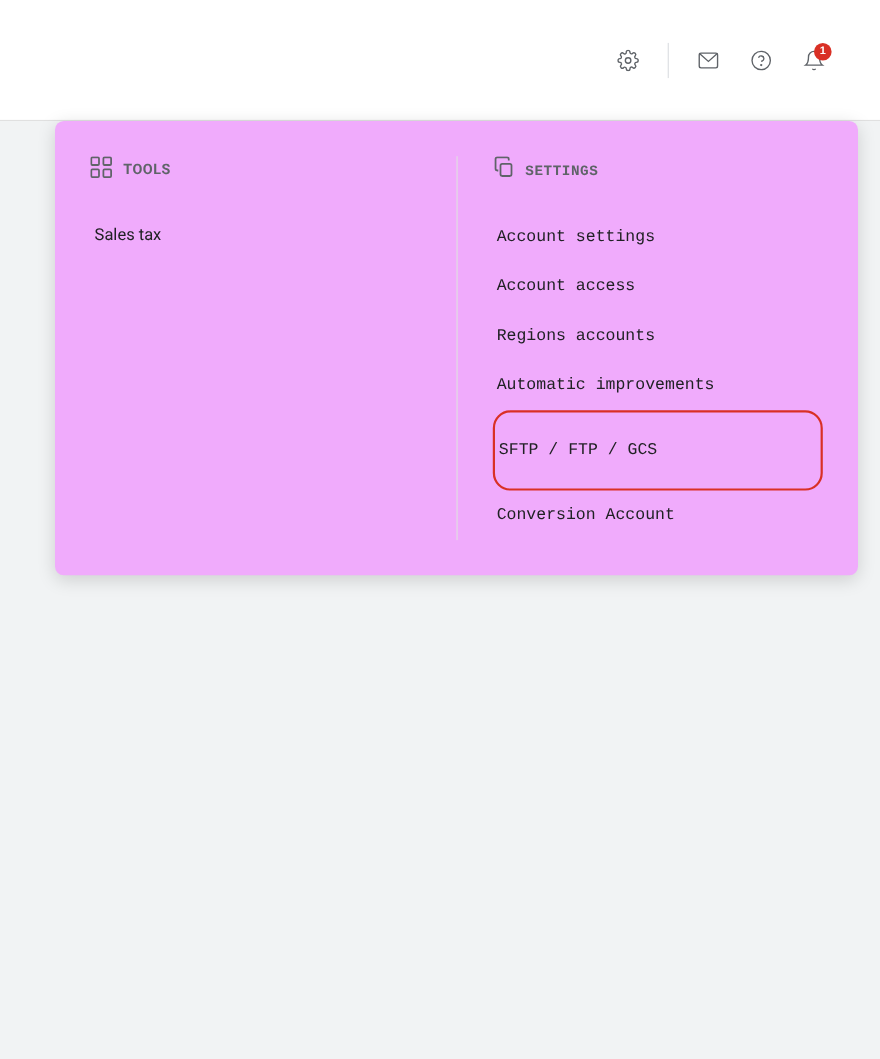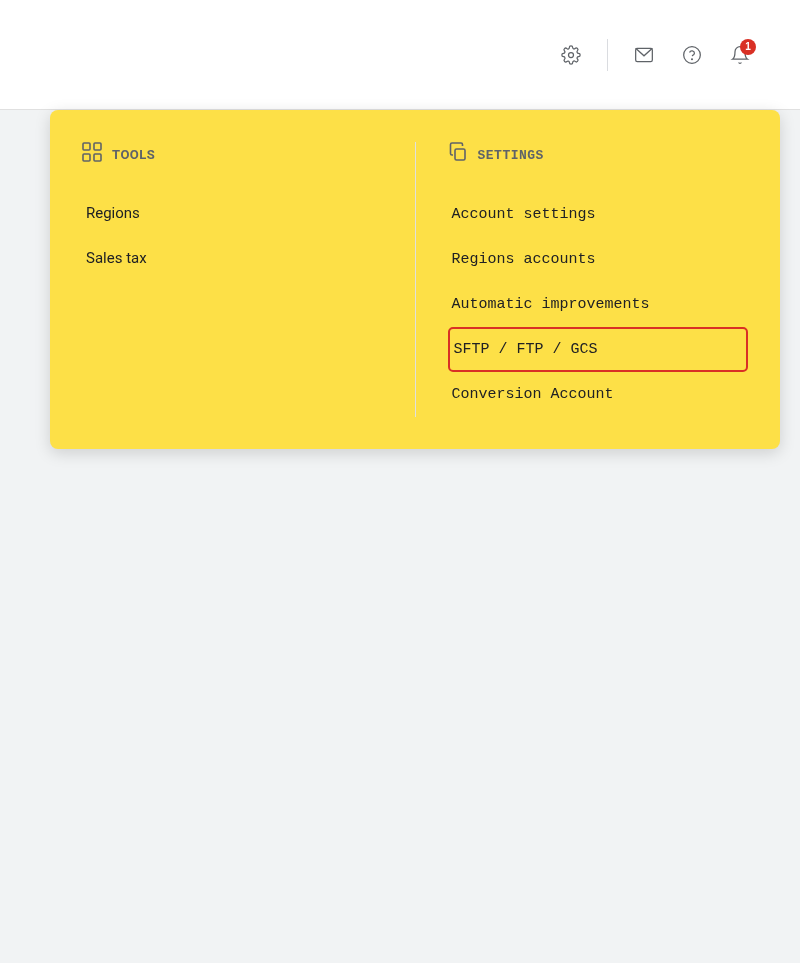--- a/index.html
+++ b/index.html
@@ -75,21 +75,21 @@
       align-items: center;
       justify-content: center;
     }
 
     
     .dropdown-panel {
       position: absolute;
       top: 110px;
       left: 50px;
       width: 730px;
-      background-color: #fde047;
+      background-color: #f0abfc;
       border-radius: 8px;
       box-shadow: 0 4px 16px rgba(0,0,0,0.15);
       display: flex;
       padding: 32px 0 32px 0;
       z-index: 10;
     }
 
     .tools-column {
       flex: 1;
       padding: 0 32px;
@@ -128,22 +128,22 @@
       font-size: 15px;
       color: #202124;
       cursor: pointer;
       border-radius: 4px;
       text-decoration: none;
       line-height: 1.4;
     }
 
     .menu-item.highlighted {
       border: 2px solid #d93025;
-      padding: 10px 4px;
-      border-radius: 5px;
+      padding: 24px 4px;
+      border-radius: 16px;
       color: #202124;
     }
 
     
     .icon-svg {
       width: 20px;
       height: 20px;
       fill: none;
       stroke: currentColor;
       stroke-width: 1.5;
@@ -197,42 +197,42 @@
           <rect x="1" y="1" width="7" height="7" rx="1" stroke="#5f6368" stroke-width="1.6" fill="none"></rect>
           <rect x="12" y="1" width="7" height="7" rx="1" stroke="#5f6368" stroke-width="1.6" fill="none"></rect>
           <rect x="1" y="12" width="7" height="7" rx="1" stroke="#5f6368" stroke-width="1.6" fill="none"></rect>
           <rect x="12" y="12" width="7" height="7" rx="1" stroke="#5f6368" stroke-width="1.6" fill="none"></rect>
         </svg>
       </span>
       <span class="column-header-label">TOOLS</span>
     </div>
 
     <a class="menu-item" href="#">
-      <span>Regions</span>
-    </a>
-    <a class="menu-item" href="#">
       <span>Sales tax</span>
     </a>
   </div>
 
   <div class="settings-column">
     <div class="column-header">
       <span class="column-header-icon">
         <svg width="20" height="20" viewBox="0 0 20 20" fill="none">
           <rect x="7" y="7" width="10" height="11" rx="1.5" stroke="#5f6368" stroke-width="1.6" fill="none"></rect>
           <path d="M5 13H4a1.5 1.5 0 0 1-1.5-1.5v-9A1.5 1.5 0 0 1 4 1h9A1.5 1.5 0 0 1 14.5 2.5V4" stroke="#5f6368" stroke-width="1.6" fill="none"></path>
         </svg>
       </span>
       <span class="column-header-label">SETTINGS</span>
     </div>
 
     <a class="menu-item" href="#">
       <span>Account settings</span>
     </a>
     <a class="menu-item" href="#">
+      <span>Account access</span>
+    </a>
+    <a class="menu-item" href="#">
       <span>Regions accounts</span>
     </a>
     <a class="menu-item" href="#">
       <span>Automatic improvements</span>
     </a>
     <a class="menu-item highlighted" href="#">
       <span>SFTP / FTP / GCS</span>
     </a>
     <a class="menu-item" href="#">
       <span>Conversion Account</span>

